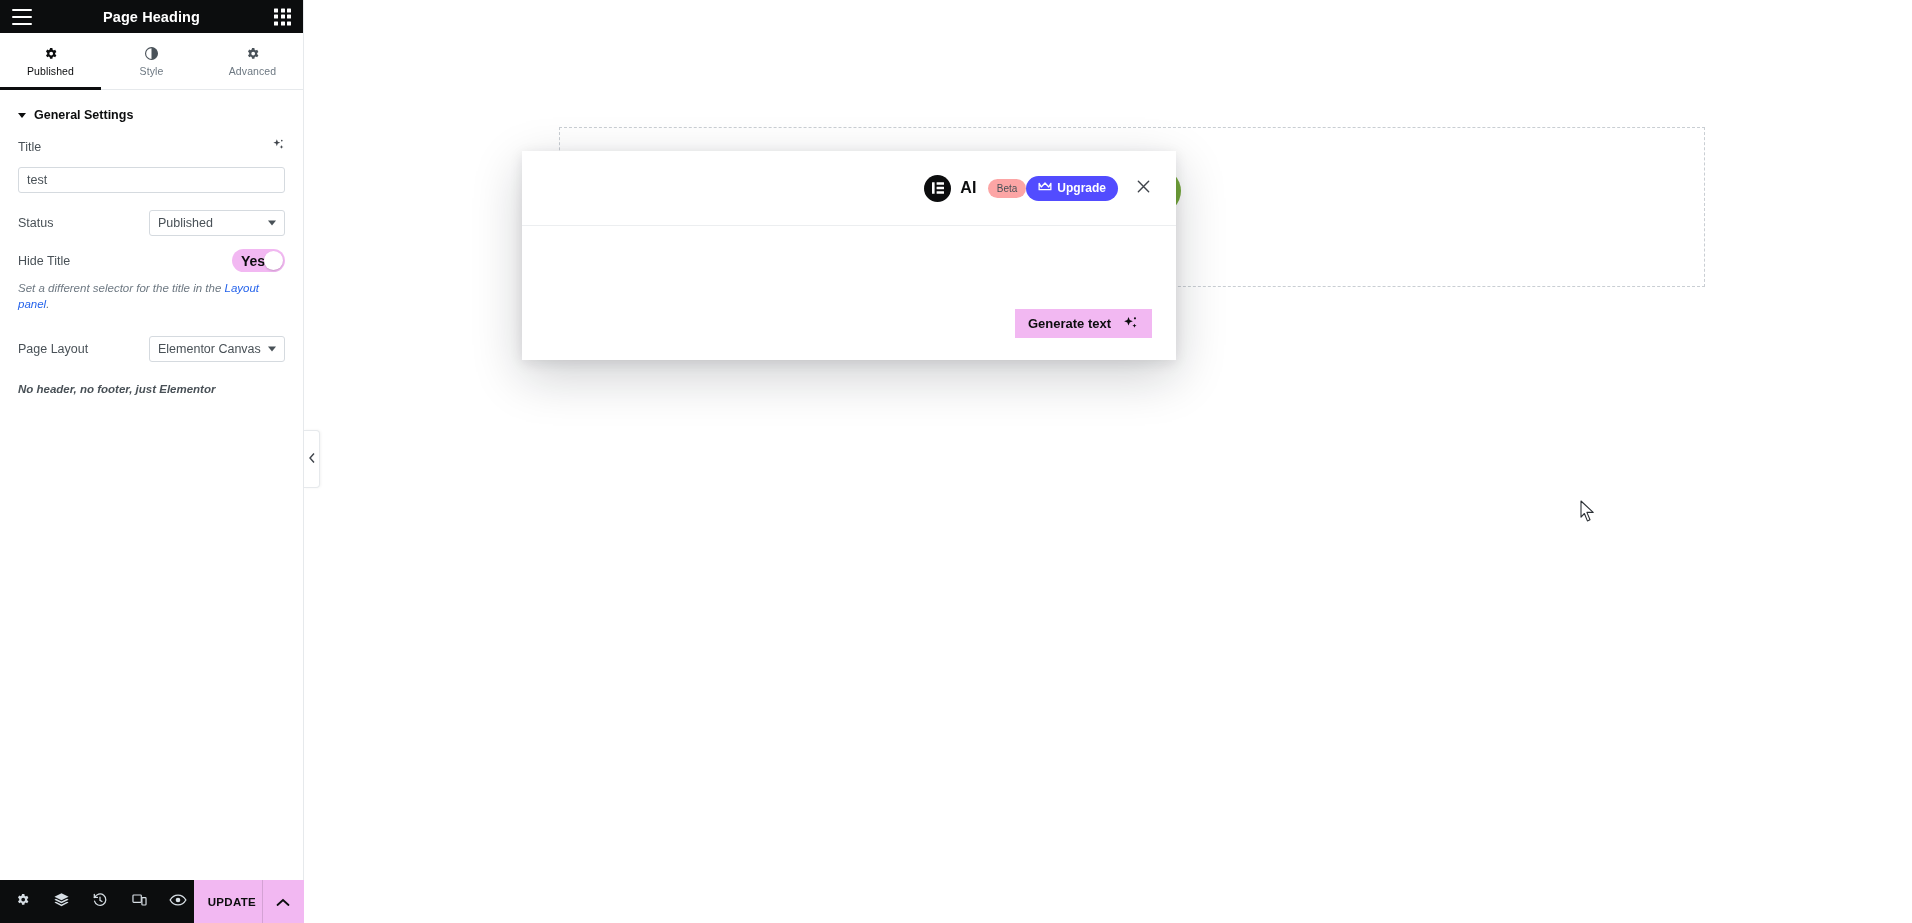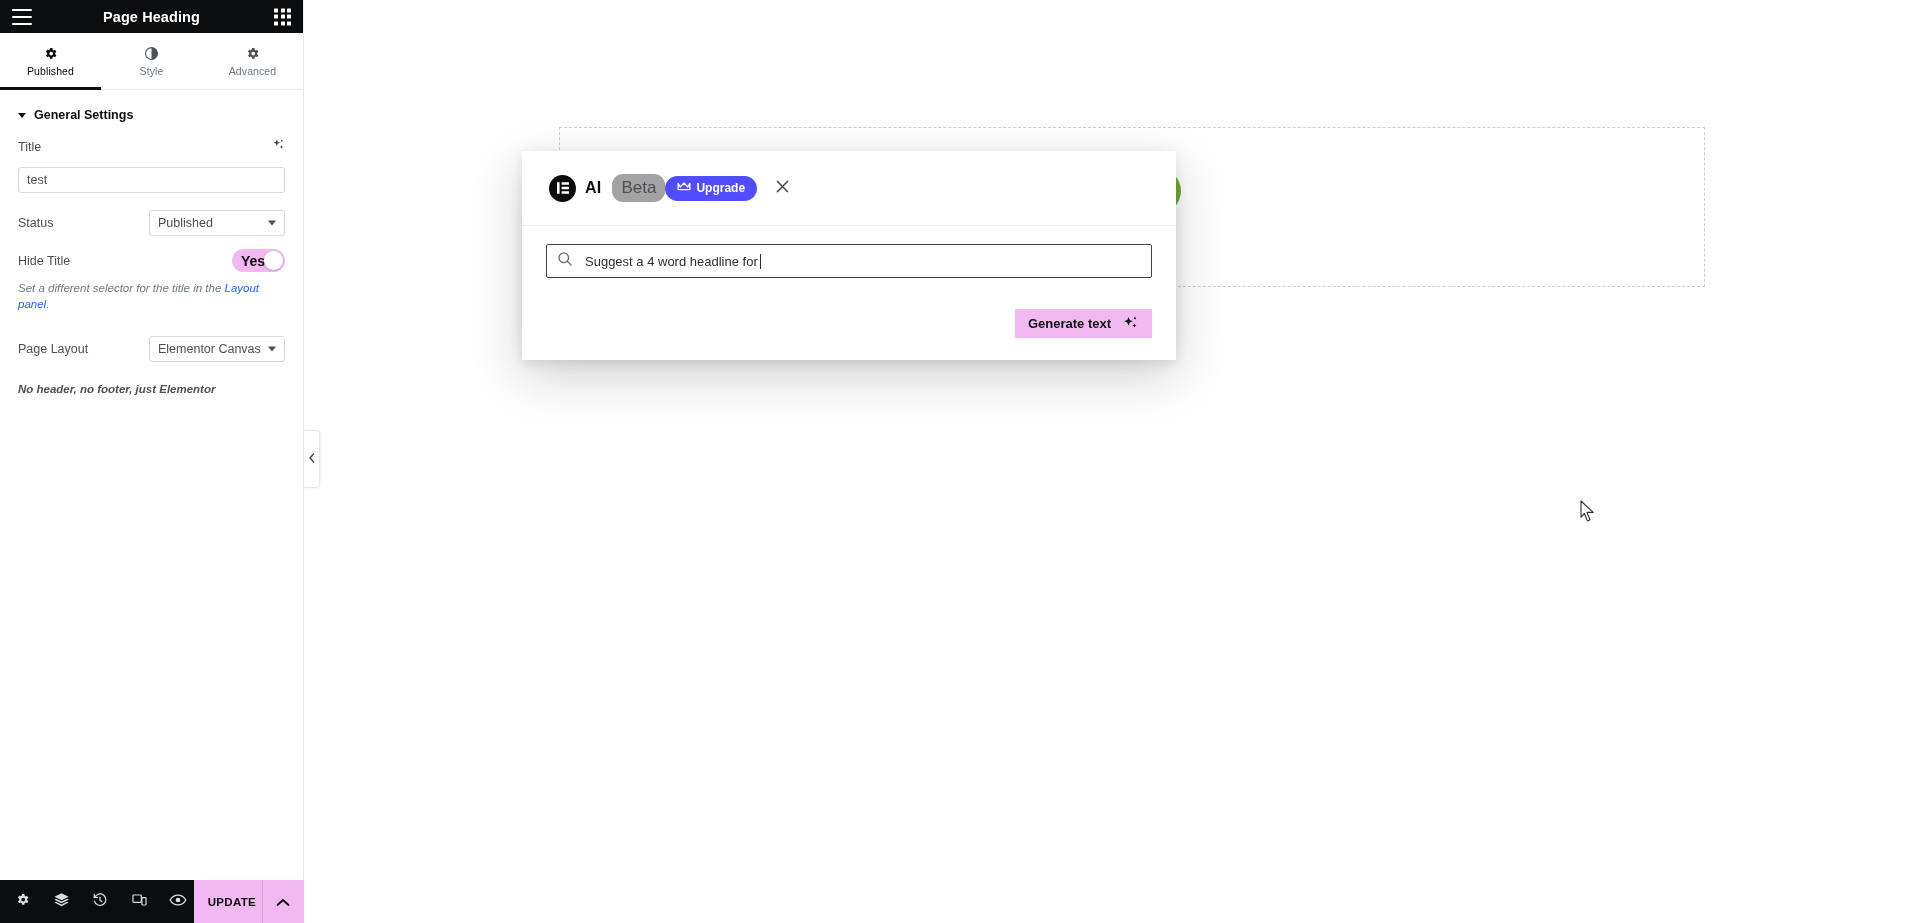--- a/index.html
+++ b/index.html
@@ -193,32 +193,32 @@
   
   .modal {
     position: absolute; left: 218px; top: 151px;
     width: 654px; height: 209px;
     background: #ffffff;
     box-shadow: 0 16px 48px rgba(16,20,30,.20), 0 3px 12px rgba(16,20,30,.10);
     z-index: 60;
   }
   .modal-head {
     height: 75px; display: flex; align-items: center;
-    justify-content: flex-start; padding: 0 22px 0 27px;
+    justify-content: flex-end; padding: 0 22px 0 27px;
     border-bottom: 1px solid #eceef0;
   }
   .brand { display: flex; align-items: center; gap: 9px; }
   .brand-logo {
     width: 27px; height: 27px; border-radius: 50%;
     background: #0c0d0e; display: flex; align-items: center; justify-content: center;
   }
   .brand-name { font-size: 16px; font-weight: bold; color: #0c0d0e; letter-spacing: .2px; }
   .beta-badge {
-    background: #a3a3a3; color: #495157;
-    font-size: 17px; padding: 4px 9px; border-radius: 11px; margin-left: 2px;
+    background: #fca5a5; color: #495157;
+    font-size: 10px; padding: 4px 9px; border-radius: 11px; margin-left: 2px;
   }
   .head-right { display: flex; align-items: center; gap: 14px; }
   .upgrade-btn {
     background: #524cff; color: #ffffff;
     border: none; border-radius: 14px;
     height: 25px; padding: 0 12px;
     display: flex; align-items: center; gap: 5px;
     font-size: 12px; font-weight: bold; cursor: pointer;
     font-family: inherit;
   }
@@ -463,32 +463,20 @@
             <span>
               <svg width="15" height="15" viewBox="0 0 16 16" fill="none" stroke="#3f444b" stroke-width="1.5" stroke-linecap="round">
                 <path d="M2.5 2.5l11 11M13.5 2.5l-11 11"></path>
               </svg>
             </span>
           </button>
         </div>
       </header>
 
       <div class="modal-body">
-        <div class="prompt-field">
-          <span>
-            <svg width="16" height="16" viewBox="0 0 18 18" fill="none" stroke="#5c656d" stroke-width="1.4" stroke-linecap="round">
-              <circle cx="7.6" cy="7.6" r="5.4"></circle>
-              <path d="M11.6 11.6l4.3 4.3"></path>
-            </svg>
-          </span>
-          <span class="prompt-text">
-            <span>Suggest a 4 word headline for</span>
-              <span class="caret-bar"></span>
-          </span>
-        </div>
 
         <button class="generate-btn">
           <span>Generate text</span>
           <span>
             <svg width="17" height="17" viewBox="0 0 24 24" fill="#0c0d0e">
               <path d="M9.2 4.2l1.7 4.4 4.4 1.7-4.4 1.7-1.7 4.4-1.7-4.4-4.4-1.7 4.4-1.7 1.7-4.4z"></path>
               <path d="M17.6 13.6l.8 2.1 2.1.8-2.1.8-.8 2.1-.8-2.1-2.1-.8 2.1-.8.8-2.1z"></path>
               <circle cx="18.3" cy="6.1" r="1.5"></circle>
             </svg>
           </span>

